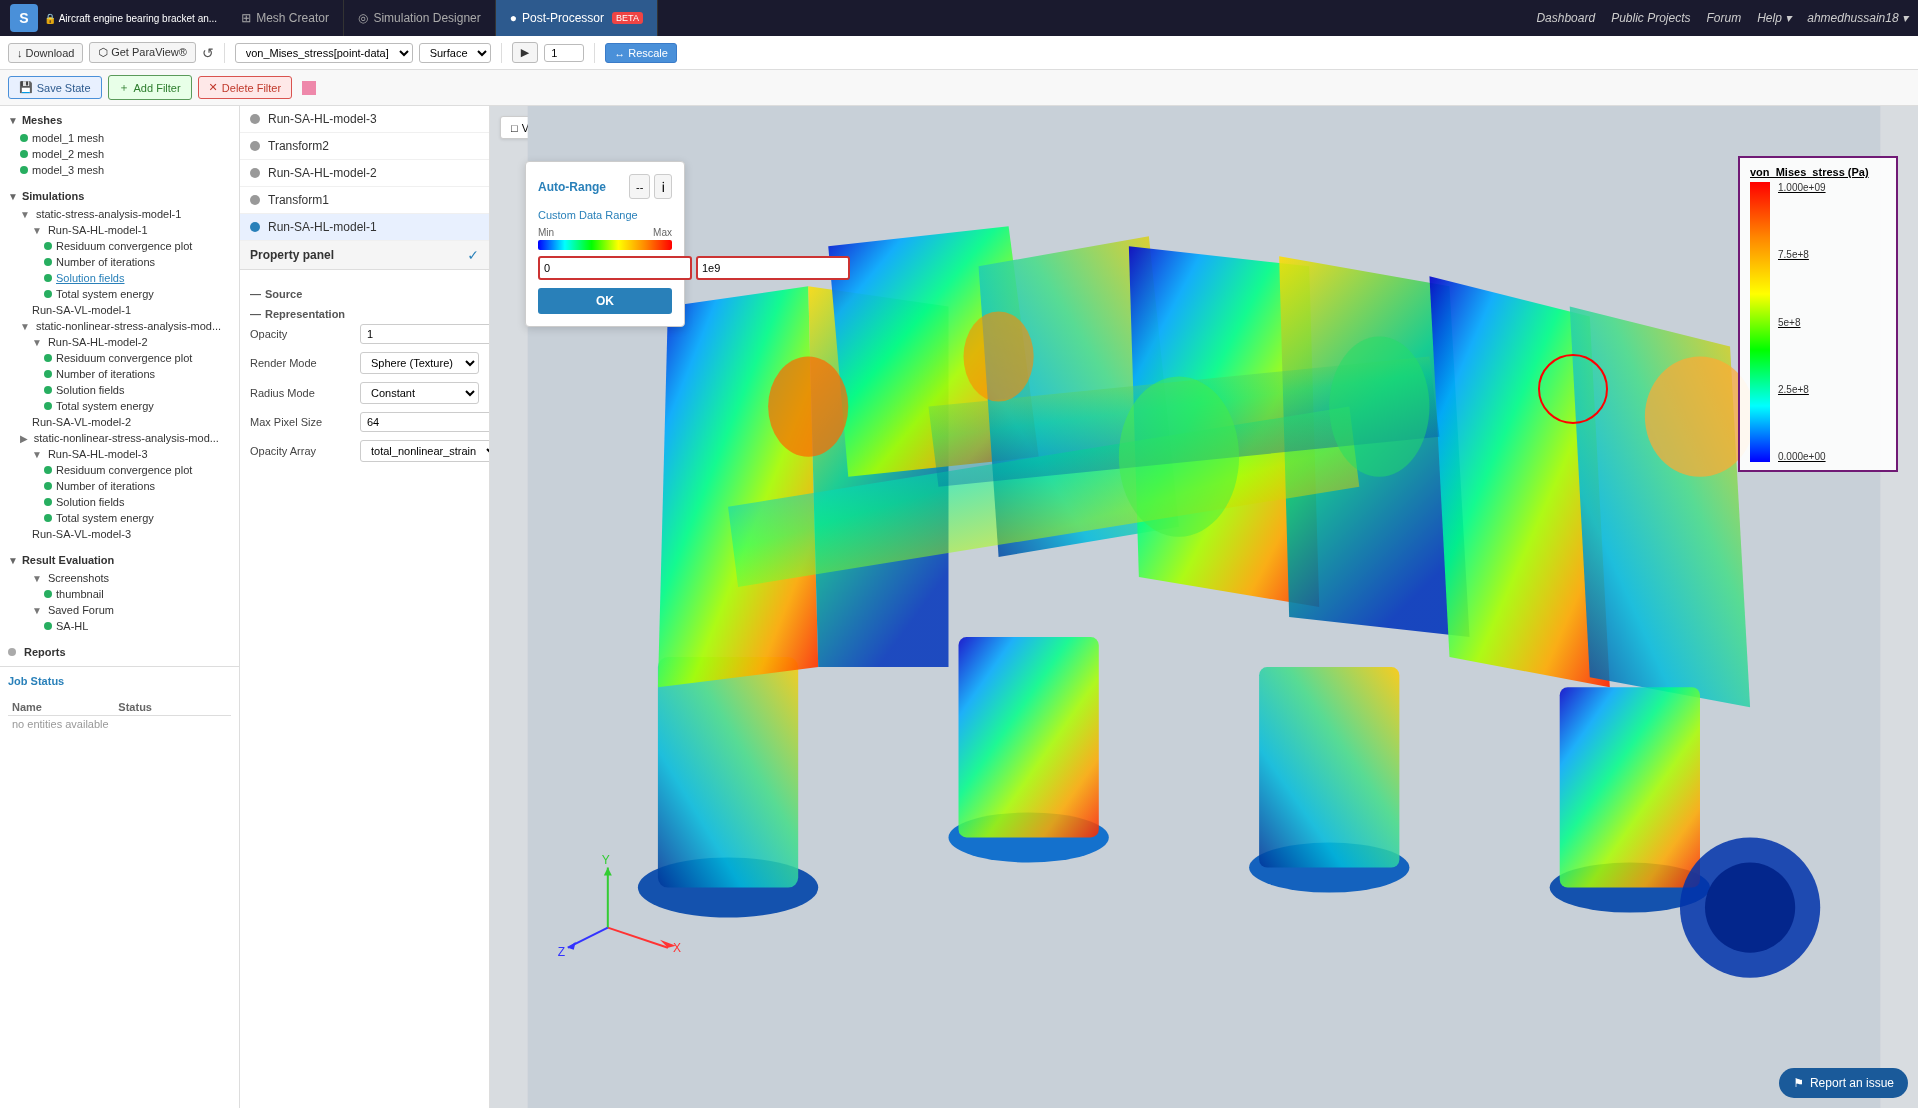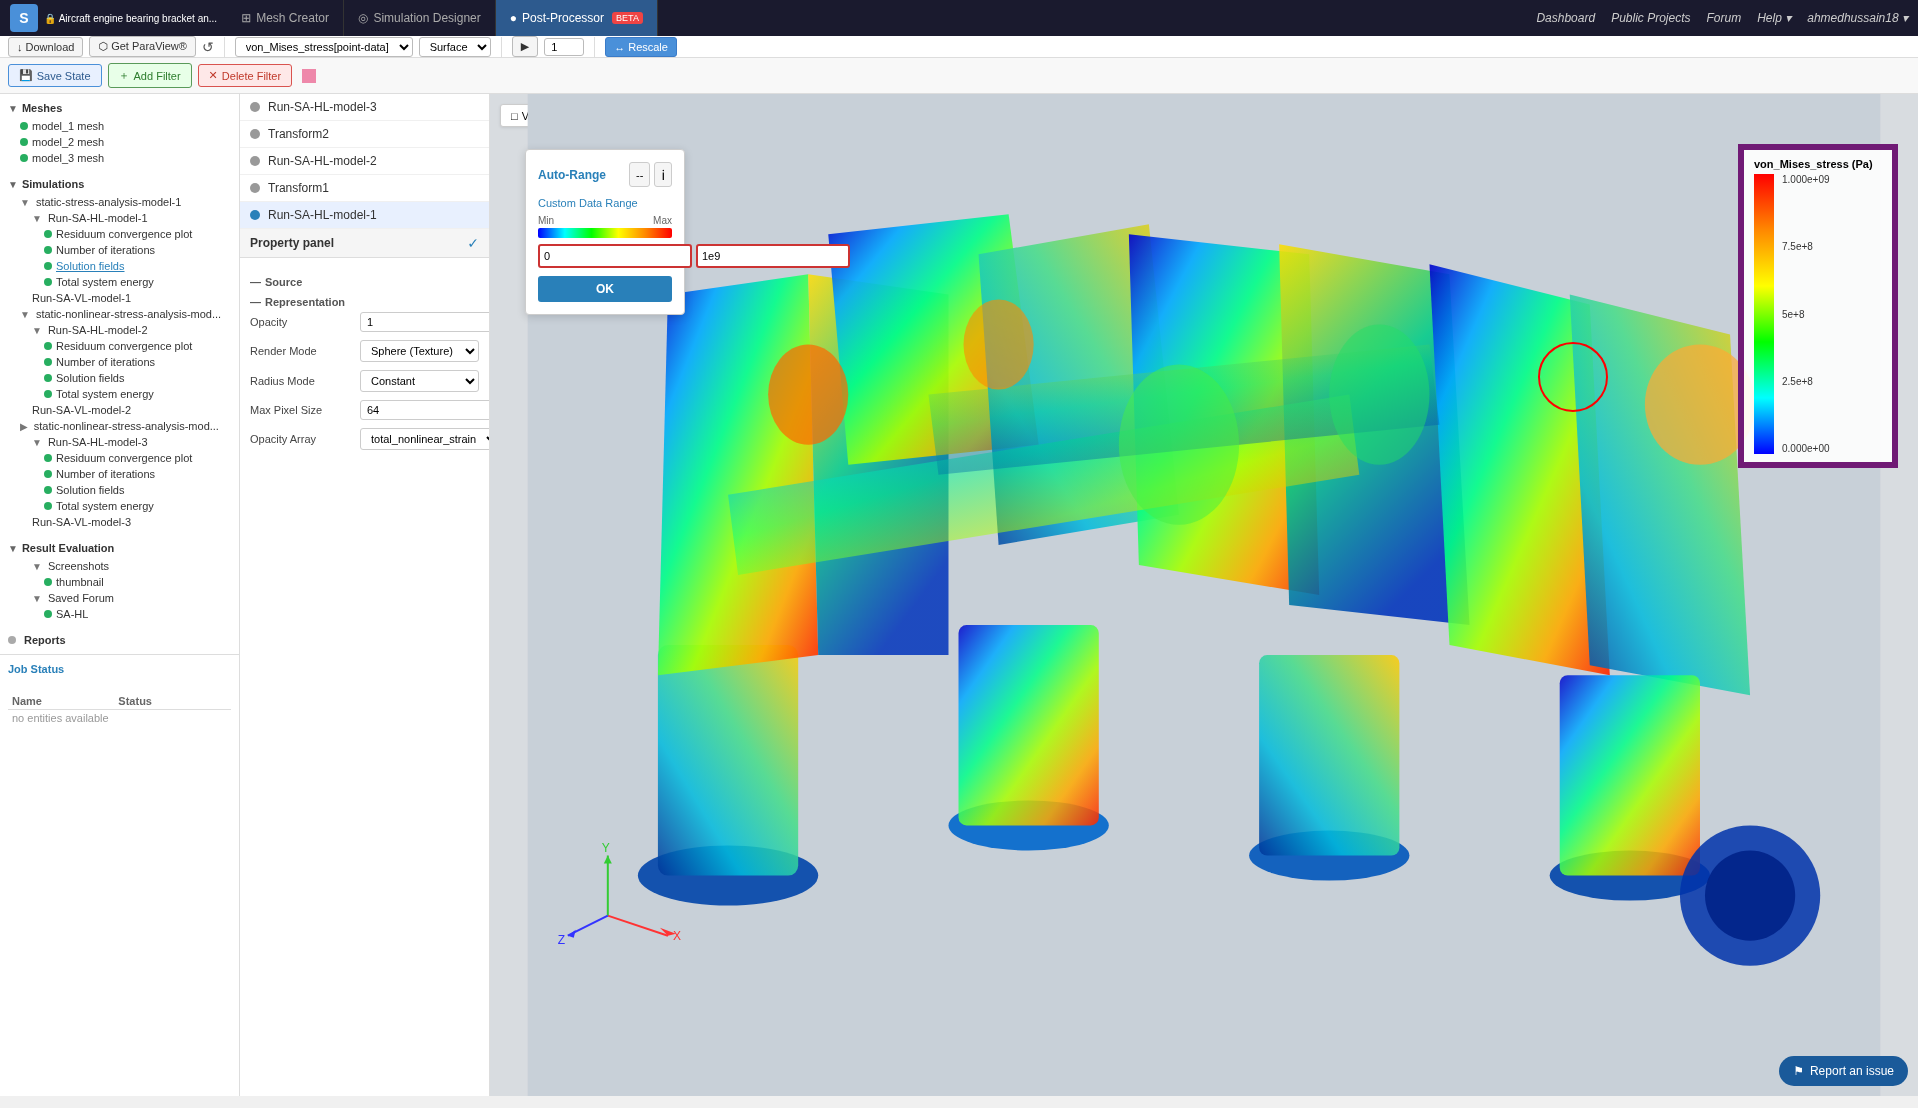--- a/index.html
+++ b/index.html
@@ -12,21 +12,21 @@
     .top-nav .app-title { color: #aaa; font-size: 10px; }
     .top-nav .app-title span { color: #fff; }
     .nav-tabs { display: flex; height: 36px; }
     .nav-tab { display: flex; align-items: center; gap: 5px; padding: 0 14px; color: #aaa; font-size: 12px; cursor: pointer; border-right: 1px solid #333; height: 100%; }
     .nav-tab.active { background: #2d5a8e; color: #fff; }
     .nav-tab .beta-badge { background: #ef4444; color: white; font-size: 9px; padding: 1px 4px; border-radius: 3px; margin-left: 3px; }
     .nav-right { margin-left: auto; display: flex; align-items: center; gap: 16px; color: #ccc; font-size: 12px; }
     .nav-right span { cursor: pointer; font-style: italic; }
 
     
-    .toolbar { display: flex; align-items: center; background: #fff; border-bottom: 1px solid #ddd; height: 22px; padding: 0 8px; gap: 6px; }
+    .toolbar { display: flex; align-items: center; background: #fff; border-bottom: 1px solid #ddd; height: 34px; padding: 0 8px; gap: 6px; }
     .toolbar-btn { display: flex; align-items: center; gap: 4px; padding: 3px 8px; border: 1px solid #bbb; border-radius: 3px; background: #f5f5f5; cursor: pointer; font-size: 11px; color: #333; }
     .toolbar-btn.blue-btn { background: #4a90d9; color: white; border-color: #3a7bc8; }
     .toolbar-sep { width: 1px; height: 20px; background: #ddd; margin: 0 4px; }
     .toolbar-select { padding: 2px 6px; border: 1px solid #bbb; border-radius: 3px; font-size: 11px; background: white; }
     .toolbar-refresh { cursor: pointer; color: #555; font-size: 14px; }
 
     
     .toolbar2 { display: flex; align-items: center; background: #f8f8f8; border-bottom: 1px solid #ddd; height: 36px; padding: 0 8px; gap: 6px; }
     .toolbar2-btn { display: flex; align-items: center; gap: 4px; padding: 4px 10px; border: 1px solid #ccc; border-radius: 3px; background: #fff; cursor: pointer; font-size: 11px; color: #333; }
     .toolbar2-btn.save { background: #e8f0fe; border-color: #4a90d9; color: #2d5a8e; }
@@ -41,21 +41,21 @@
     .sidebar-section { padding: 4px 0; }
     .sidebar-section-title { font-size: 11px; font-weight: bold; color: #333; padding: 4px 8px; display: flex; align-items: center; gap: 4px; }
     .sidebar-item { display: flex; align-items: center; padding: 2px 8px 2px 16px; cursor: pointer; font-size: 11px; color: #333; gap: 4px; }
     .dot-green { width: 8px; height: 8px; border-radius: 50%; background: #27ae60; flex-shrink: 0; }
     .dot-gray { width: 8px; height: 8px; border-radius: 50%; background: #aaa; flex-shrink: 0; display: inline-block; }
     .tree-arrow { color: #666; font-size: 10px; }
     .sidebar-link { color: #2980b9; text-decoration: underline; }
 
     
     .job-status { border-top: 1px solid #ddd; padding: 8px; }
-    .job-status-title { font-size: 11px; font-weight: bold; color: #2980b9; margin-bottom: 18px; }
+    .job-status-title { font-size: 11px; font-weight: bold; color: #2980b9; margin-bottom: 12px; }
     .job-table { width: 100%; border-collapse: collapse; font-size: 11px; }
     .job-table th { text-align: left; padding: 2px 4px; color: #666; border-bottom: 1px solid #ddd; }
     .job-table td { padding: 2px 4px; color: #999; }
 
     
     .filter-panel { width: 250px; background: #fff; border-right: 1px solid #ddd; overflow-y: auto; flex-shrink: 0; }
 
     
     .property-panel { padding: 10px; }
     .prop-section-title { font-size: 11px; font-weight: bold; color: #555; margin: 8px 0 4px; display: flex; align-items: center; gap: 4px; }
@@ -63,21 +63,21 @@
     .prop-label { width: 110px; font-size: 11px; color: #444; flex-shrink: 0; }
     .prop-input { flex: 1; padding: 3px 6px; border: 1px solid #ccc; border-radius: 3px; font-size: 11px; }
     .prop-select { flex: 1; padding: 3px 6px; border: 1px solid #ccc; border-radius: 3px; font-size: 11px; background: white; }
     .panel-header { display: flex; align-items: center; justify-content: space-between; padding: 6px 10px; background: #f5f5f5; border-bottom: 1px solid #ddd; }
     .panel-header-title { font-size: 12px; font-weight: bold; color: #333; }
 
     
     .viewport { flex: 1; background: #d8dce0; position: relative; overflow: hidden; }
 
     
-    .color-legend { position: absolute; right: 20px; top: 50px; border: 6px solid #701a75; background: rgba(255,255,255,0.9); padding: 8px 10px; width: 160px; }
+    .color-legend { position: absolute; right: 20px; top: 50px; border: 2px solid #701a75; background: rgba(255,255,255,0.9); padding: 8px 10px; width: 160px; text-decoration: underline; }
     .legend-title { font-size: 11px; font-weight: bold; margin-bottom: 4px; }
     .legend-bar { display: flex; }
     .legend-gradient { width: 20px; height: 280px; background: linear-gradient(to bottom, #ff0000, #ff8800, #ffff00, #00ff00, #00ffff, #0000ff); margin-right: 8px; }
     .legend-labels { display: flex; flex-direction: column; justify-content: space-between; font-size: 10px; color: #333; height: 280px; }
 
     
     .vp-toolbar { position: absolute; top: 10px; left: 10px; display: flex; gap: 6px; }
     .vp-btn { display: flex; align-items: center; gap: 4px; padding: 4px 10px; background: white; border: 1px solid #ccc; border-radius: 3px; font-size: 11px; cursor: pointer; box-shadow: 0 1px 3px rgba(0,0,0,0.1); }
 
     

